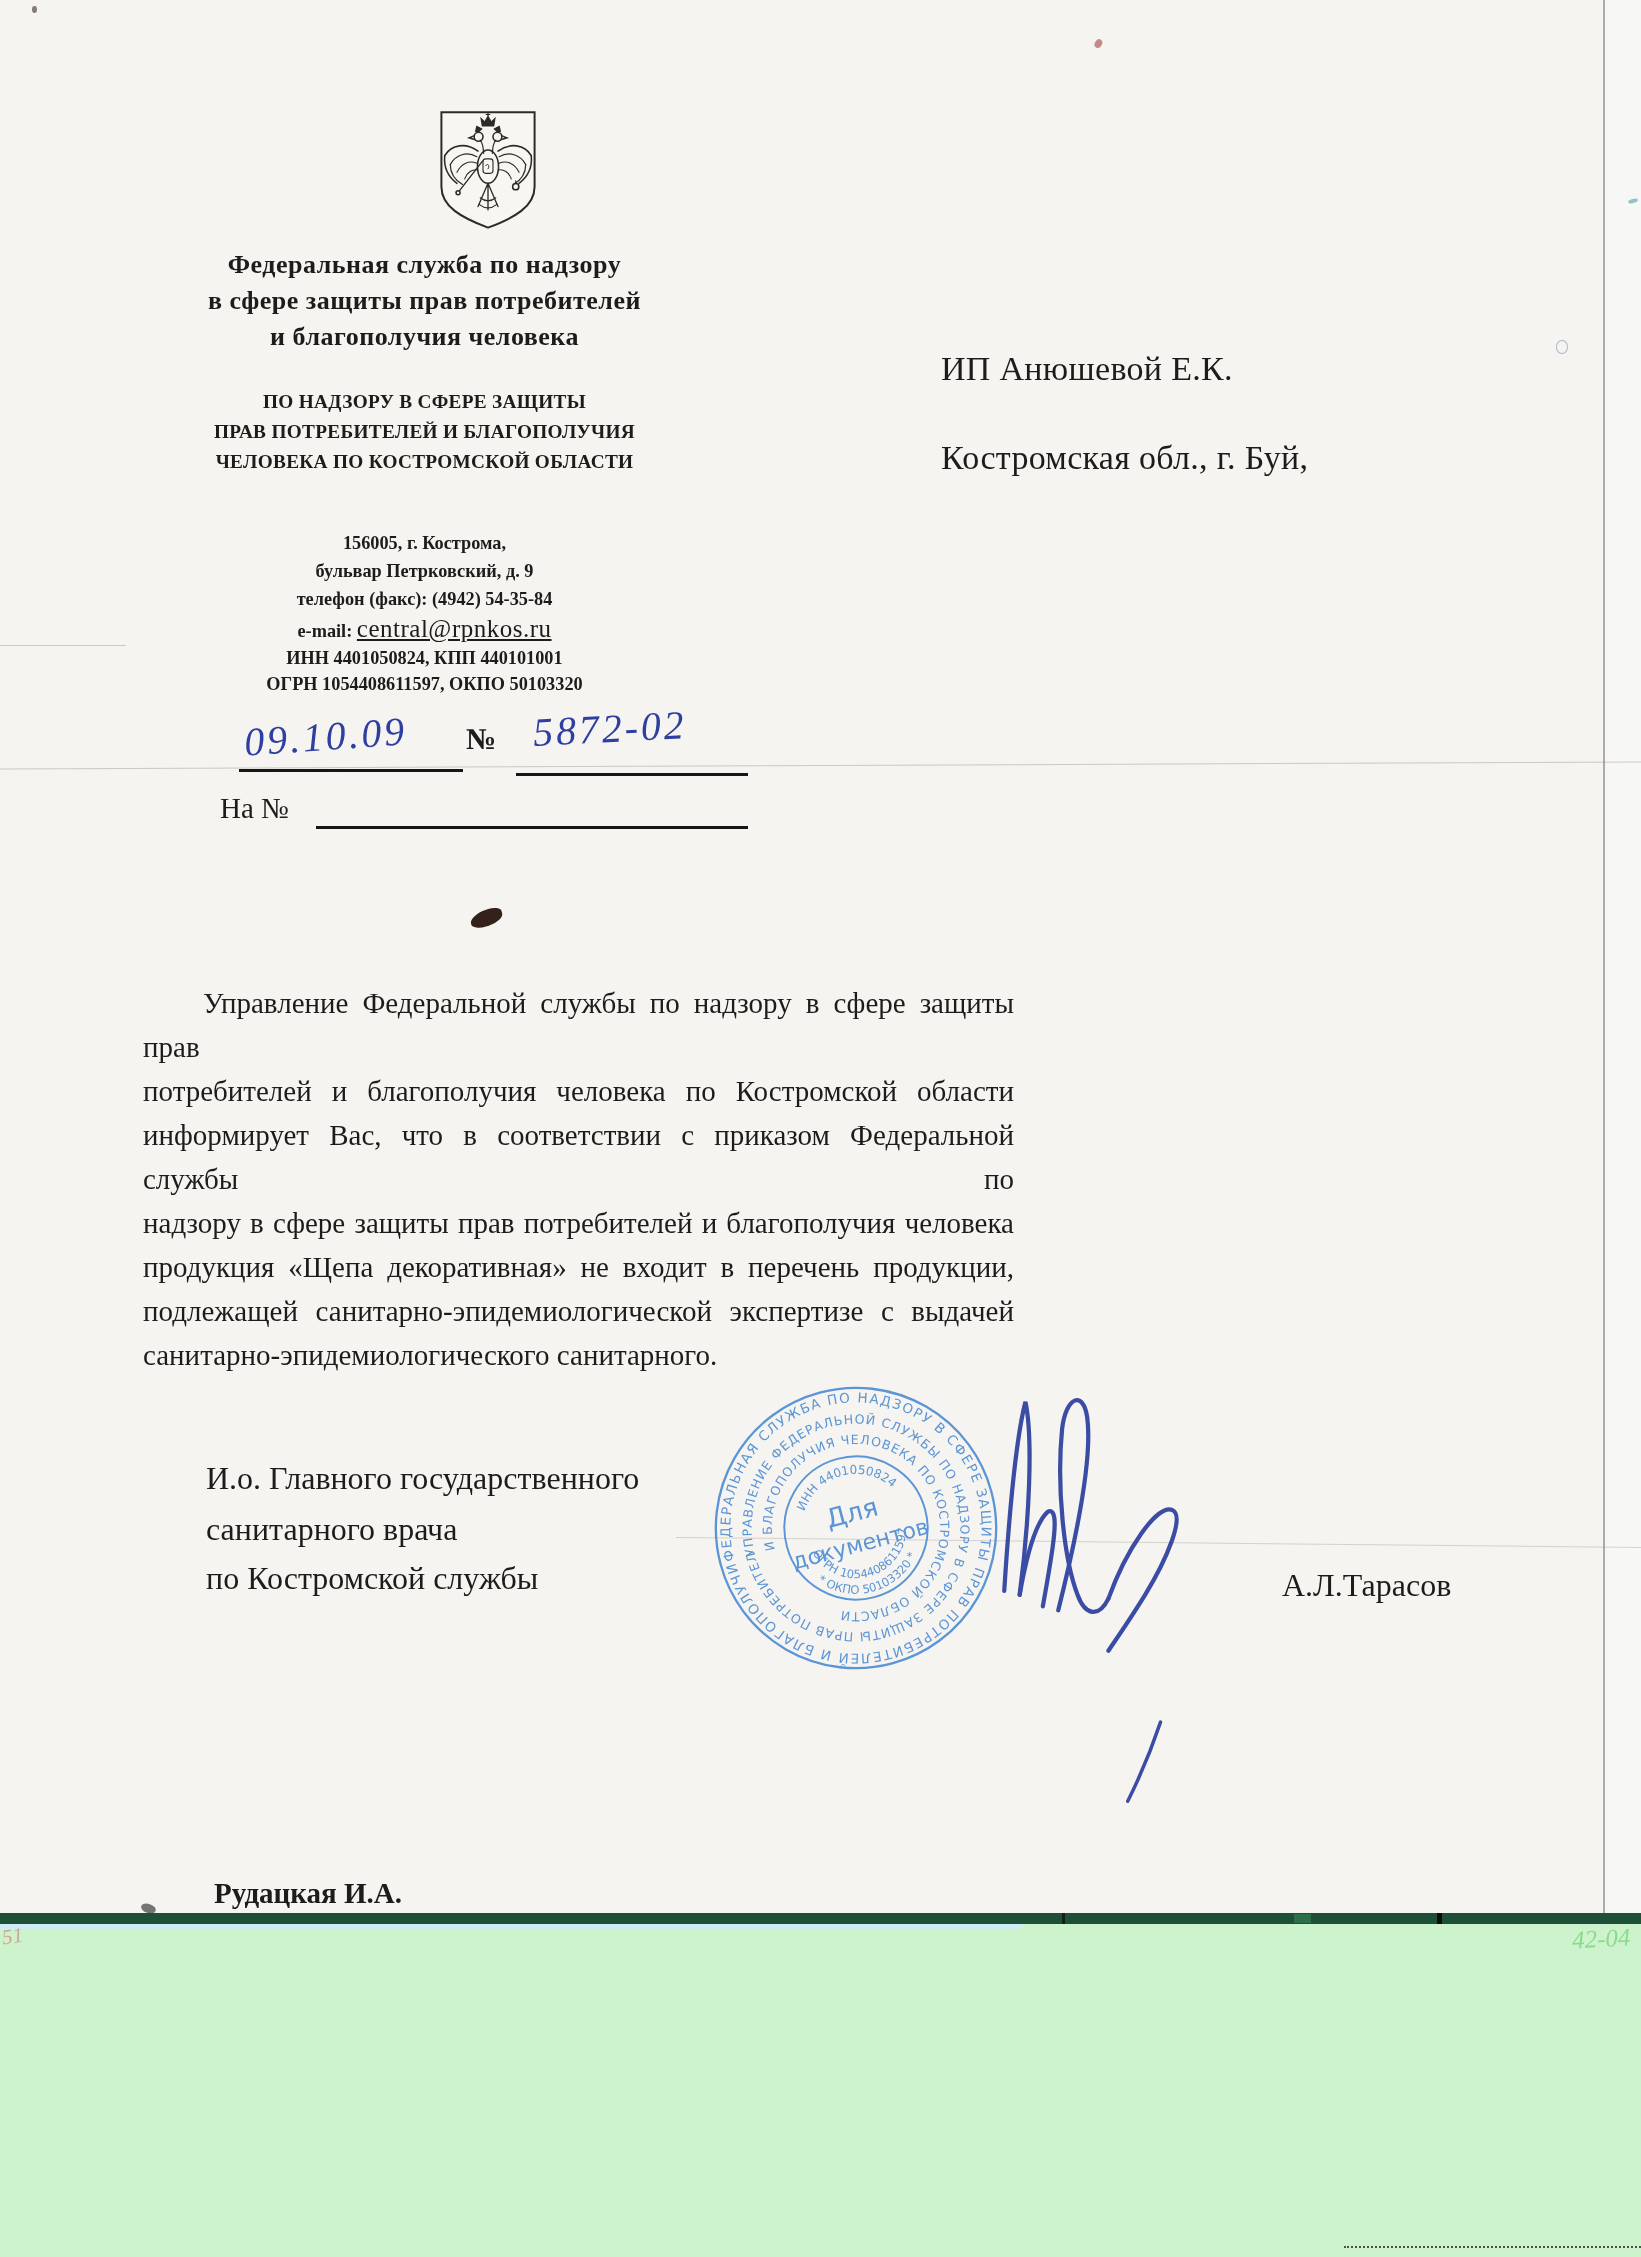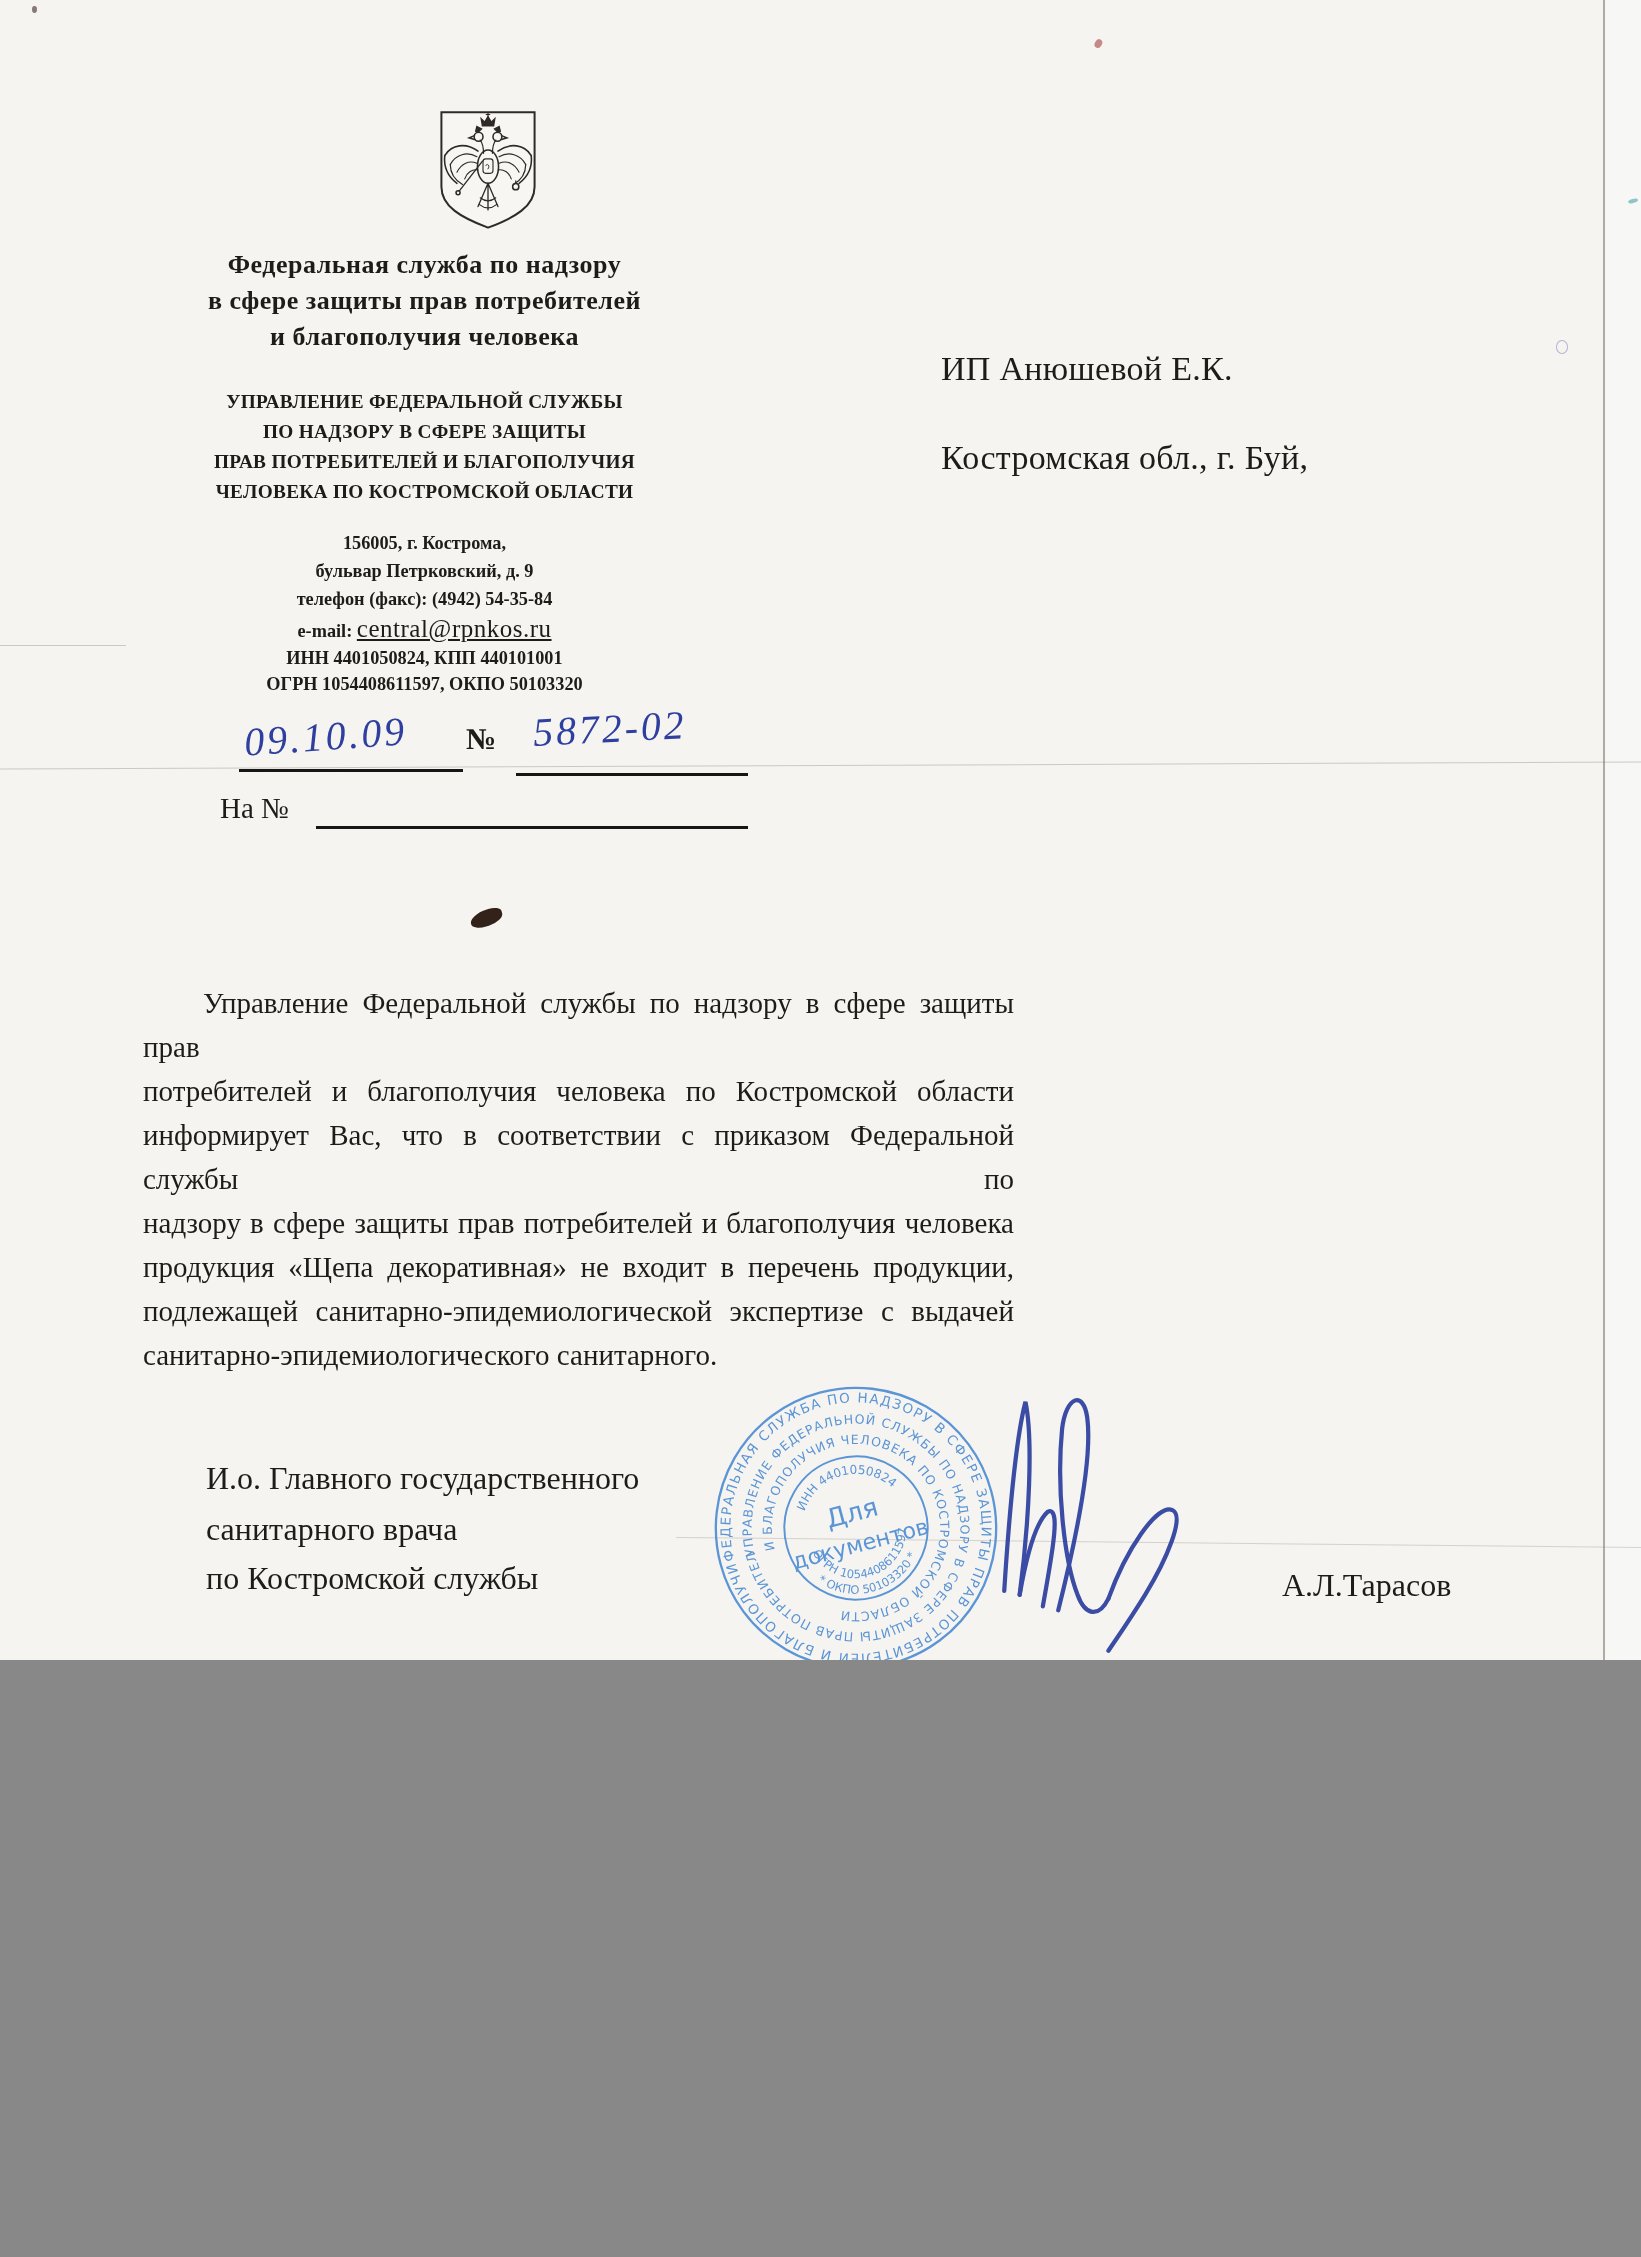--- a/index.html
+++ b/index.html
@@ -1,17 +1,17 @@
 <!DOCTYPE html>
 <html><head>
 <meta charset="utf-8">
 <style>
   html,body{margin:0;padding:0;background:#888;}
   .page{
-    position:relative; width:1641px; height:1660px;
+    position:relative; width:1641px; height:2257px;
     background:#f5f4f1; overflow:hidden;
     font-family:"Liberation Serif","DejaVu Serif",serif;
     color:#1e1c1a;
   }
   .abs{position:absolute;}
   
   .lh-col{left:135px; width:579px; text-align:center;}
   .org-name{top:247px; font-weight:bold; font-size:26px; line-height:36px; letter-spacing:0.5px;}
   .dept{top:387px; font-weight:bold; font-size:19.3px; line-height:30px; letter-spacing:0.3px;}
   .addr{font-weight:bold; font-size:18.3px;}
@@ -98,21 +98,20 @@
       <path d="M75,67.2 L75,64.8" stroke-width="1"></path>
     </g>
   </svg>
 
   <div class="abs lh-col org-name">
     <div>Федеральная служба по надзору</div>
     <div>в сфере защиты прав потребителей</div>
     <div>и благополучия человека</div>
   </div>
   <div class="abs lh-col dept">
-    <div>УПРАВЛЕНИЕ ФЕДЕРАЛЬНОЙ СЛУЖБЫ</div>
     <div>ПО НАДЗОРУ В СФЕРЕ ЗАЩИТЫ</div>
     <div>ПРАВ ПОТРЕБИТЕЛЕЙ И БЛАГОПОЛУЧИЯ</div>
     <div>ЧЕЛОВЕКА ПО КОСТРОМСКОЙ ОБЛАСТИ</div>
   </div>
   <div class="abs lh-col addr" style="top:533px;">156005, г. Кострома,</div>
   <div class="abs lh-col addr" style="top:561px;">бульвар Петрковский,  д. 9</div>
   <div class="abs lh-col addr" style="top:589px;">телефон (факс): (4942) 54-35-84</div>
   <div class="abs lh-col email-line" style="top:615px;">
     <span>e-mail:</span>
     <span class="email-val">central@rpnkos.ru</span>

